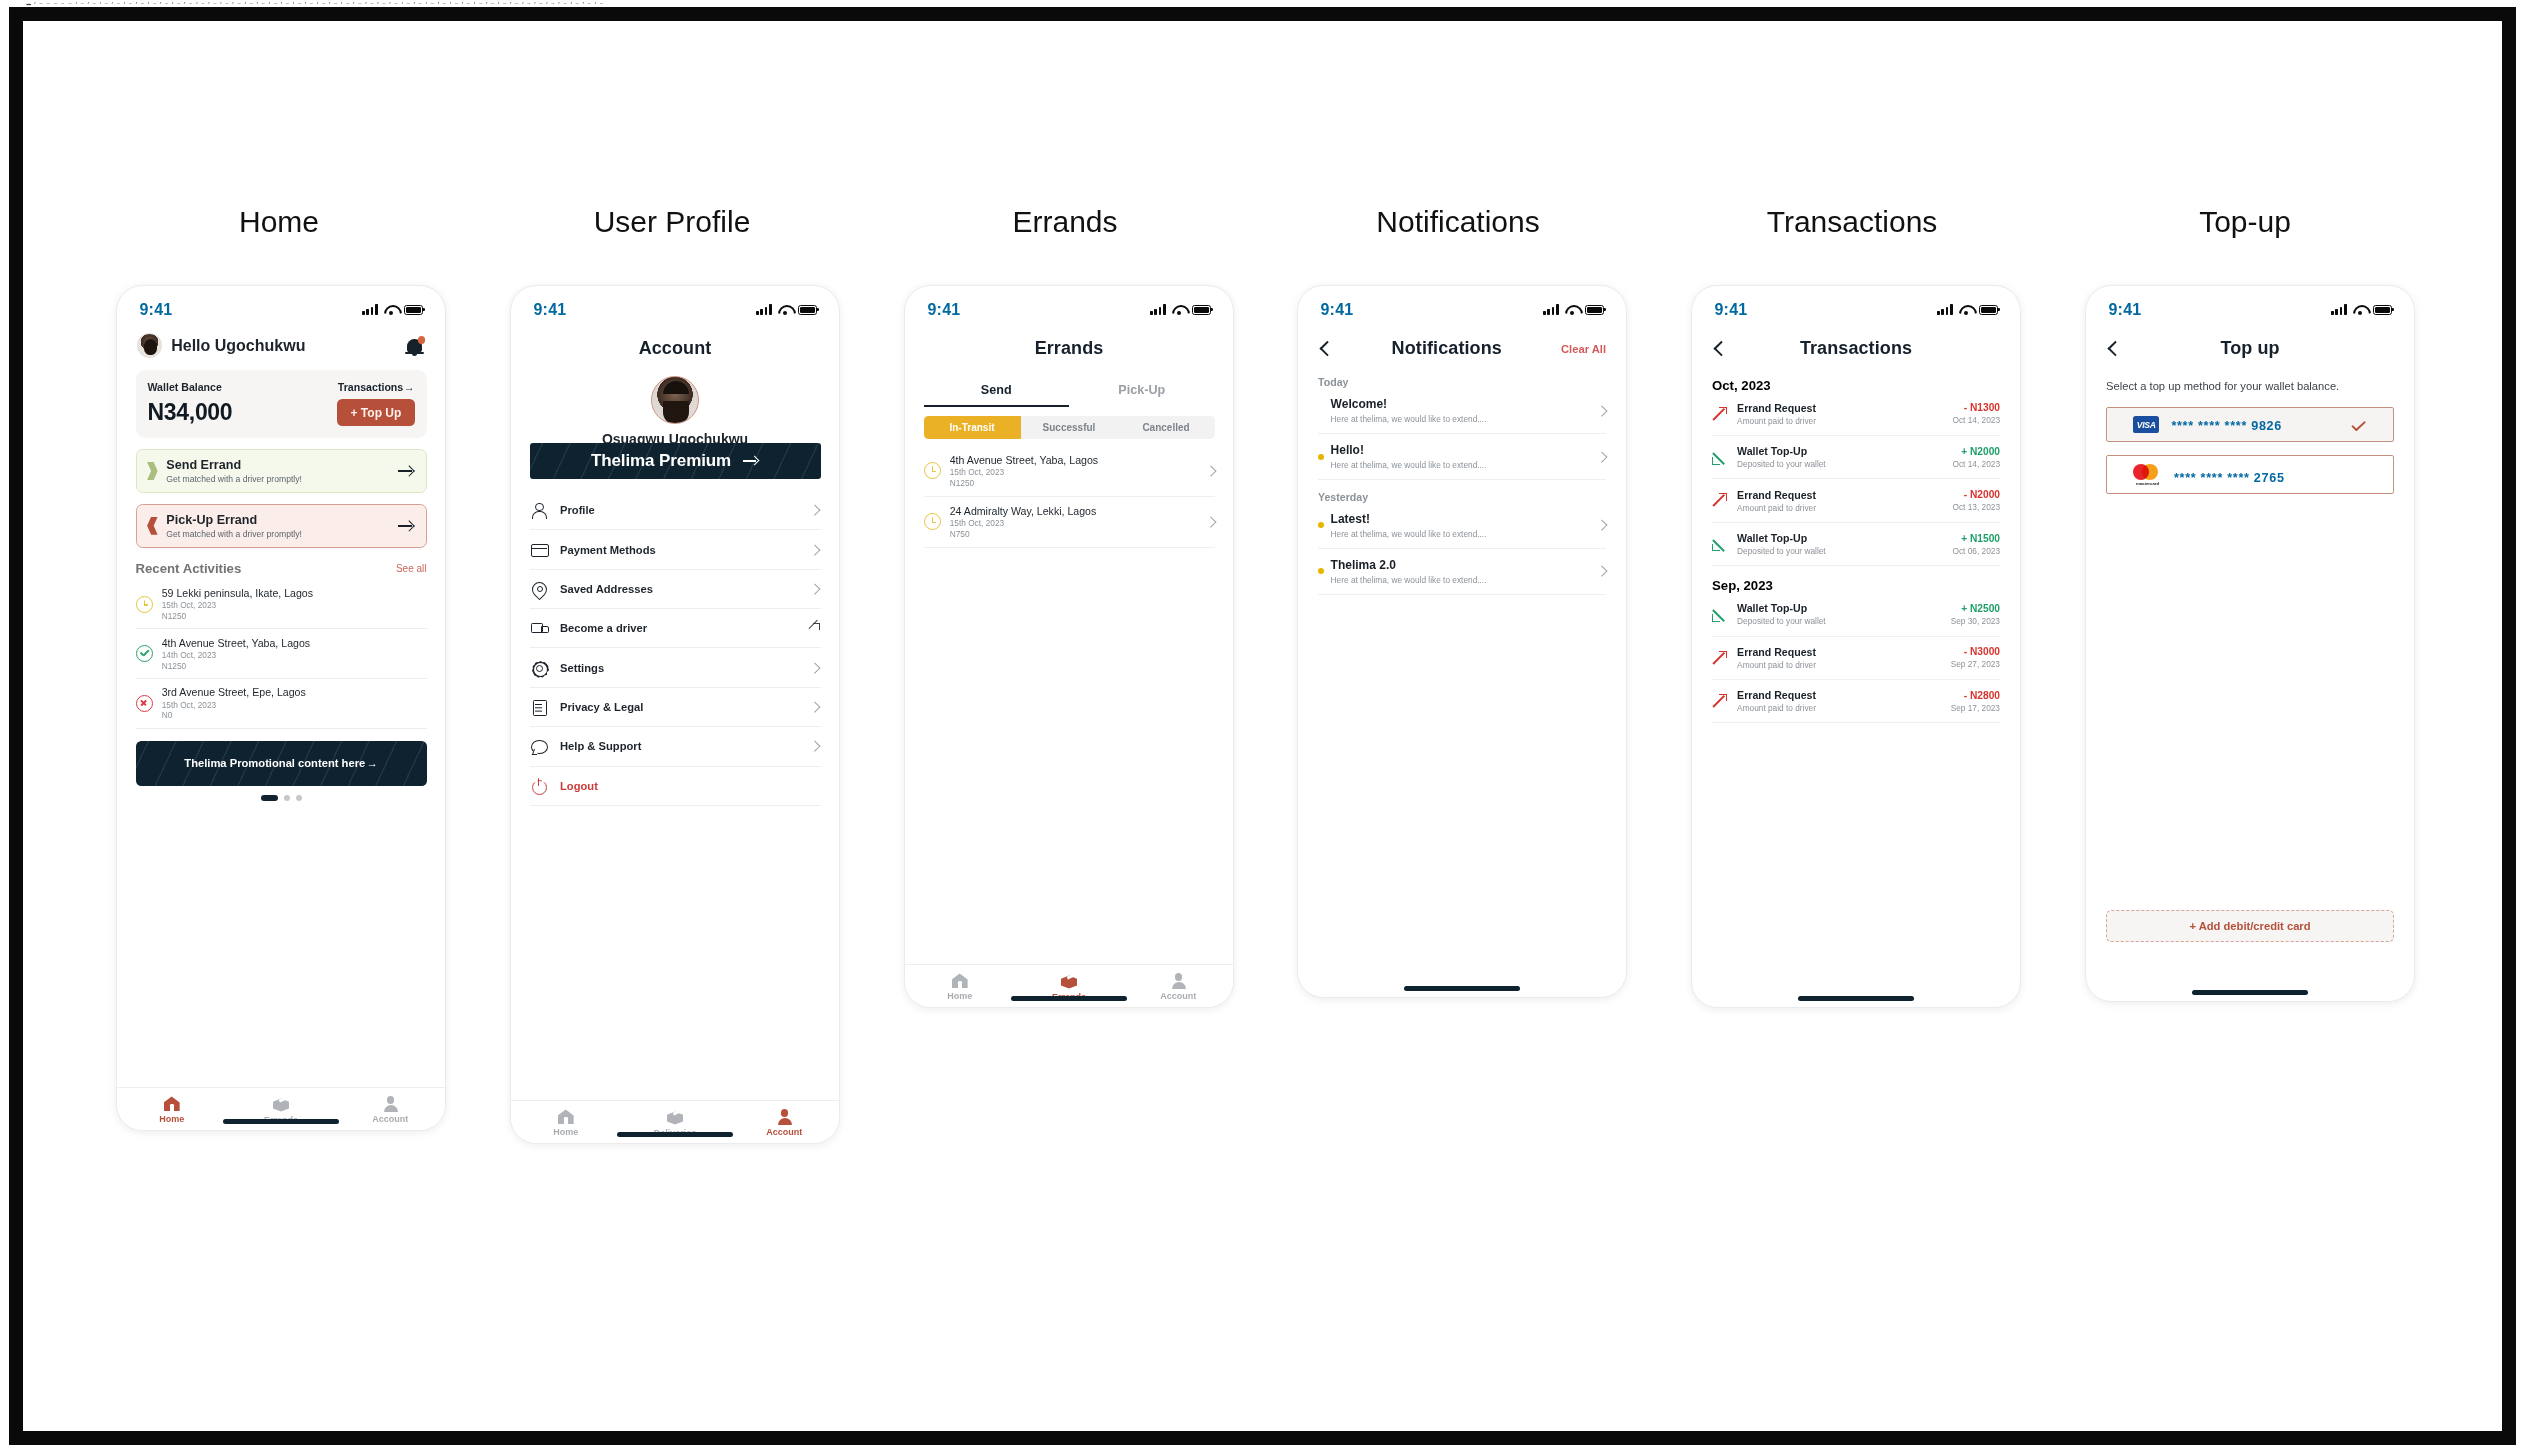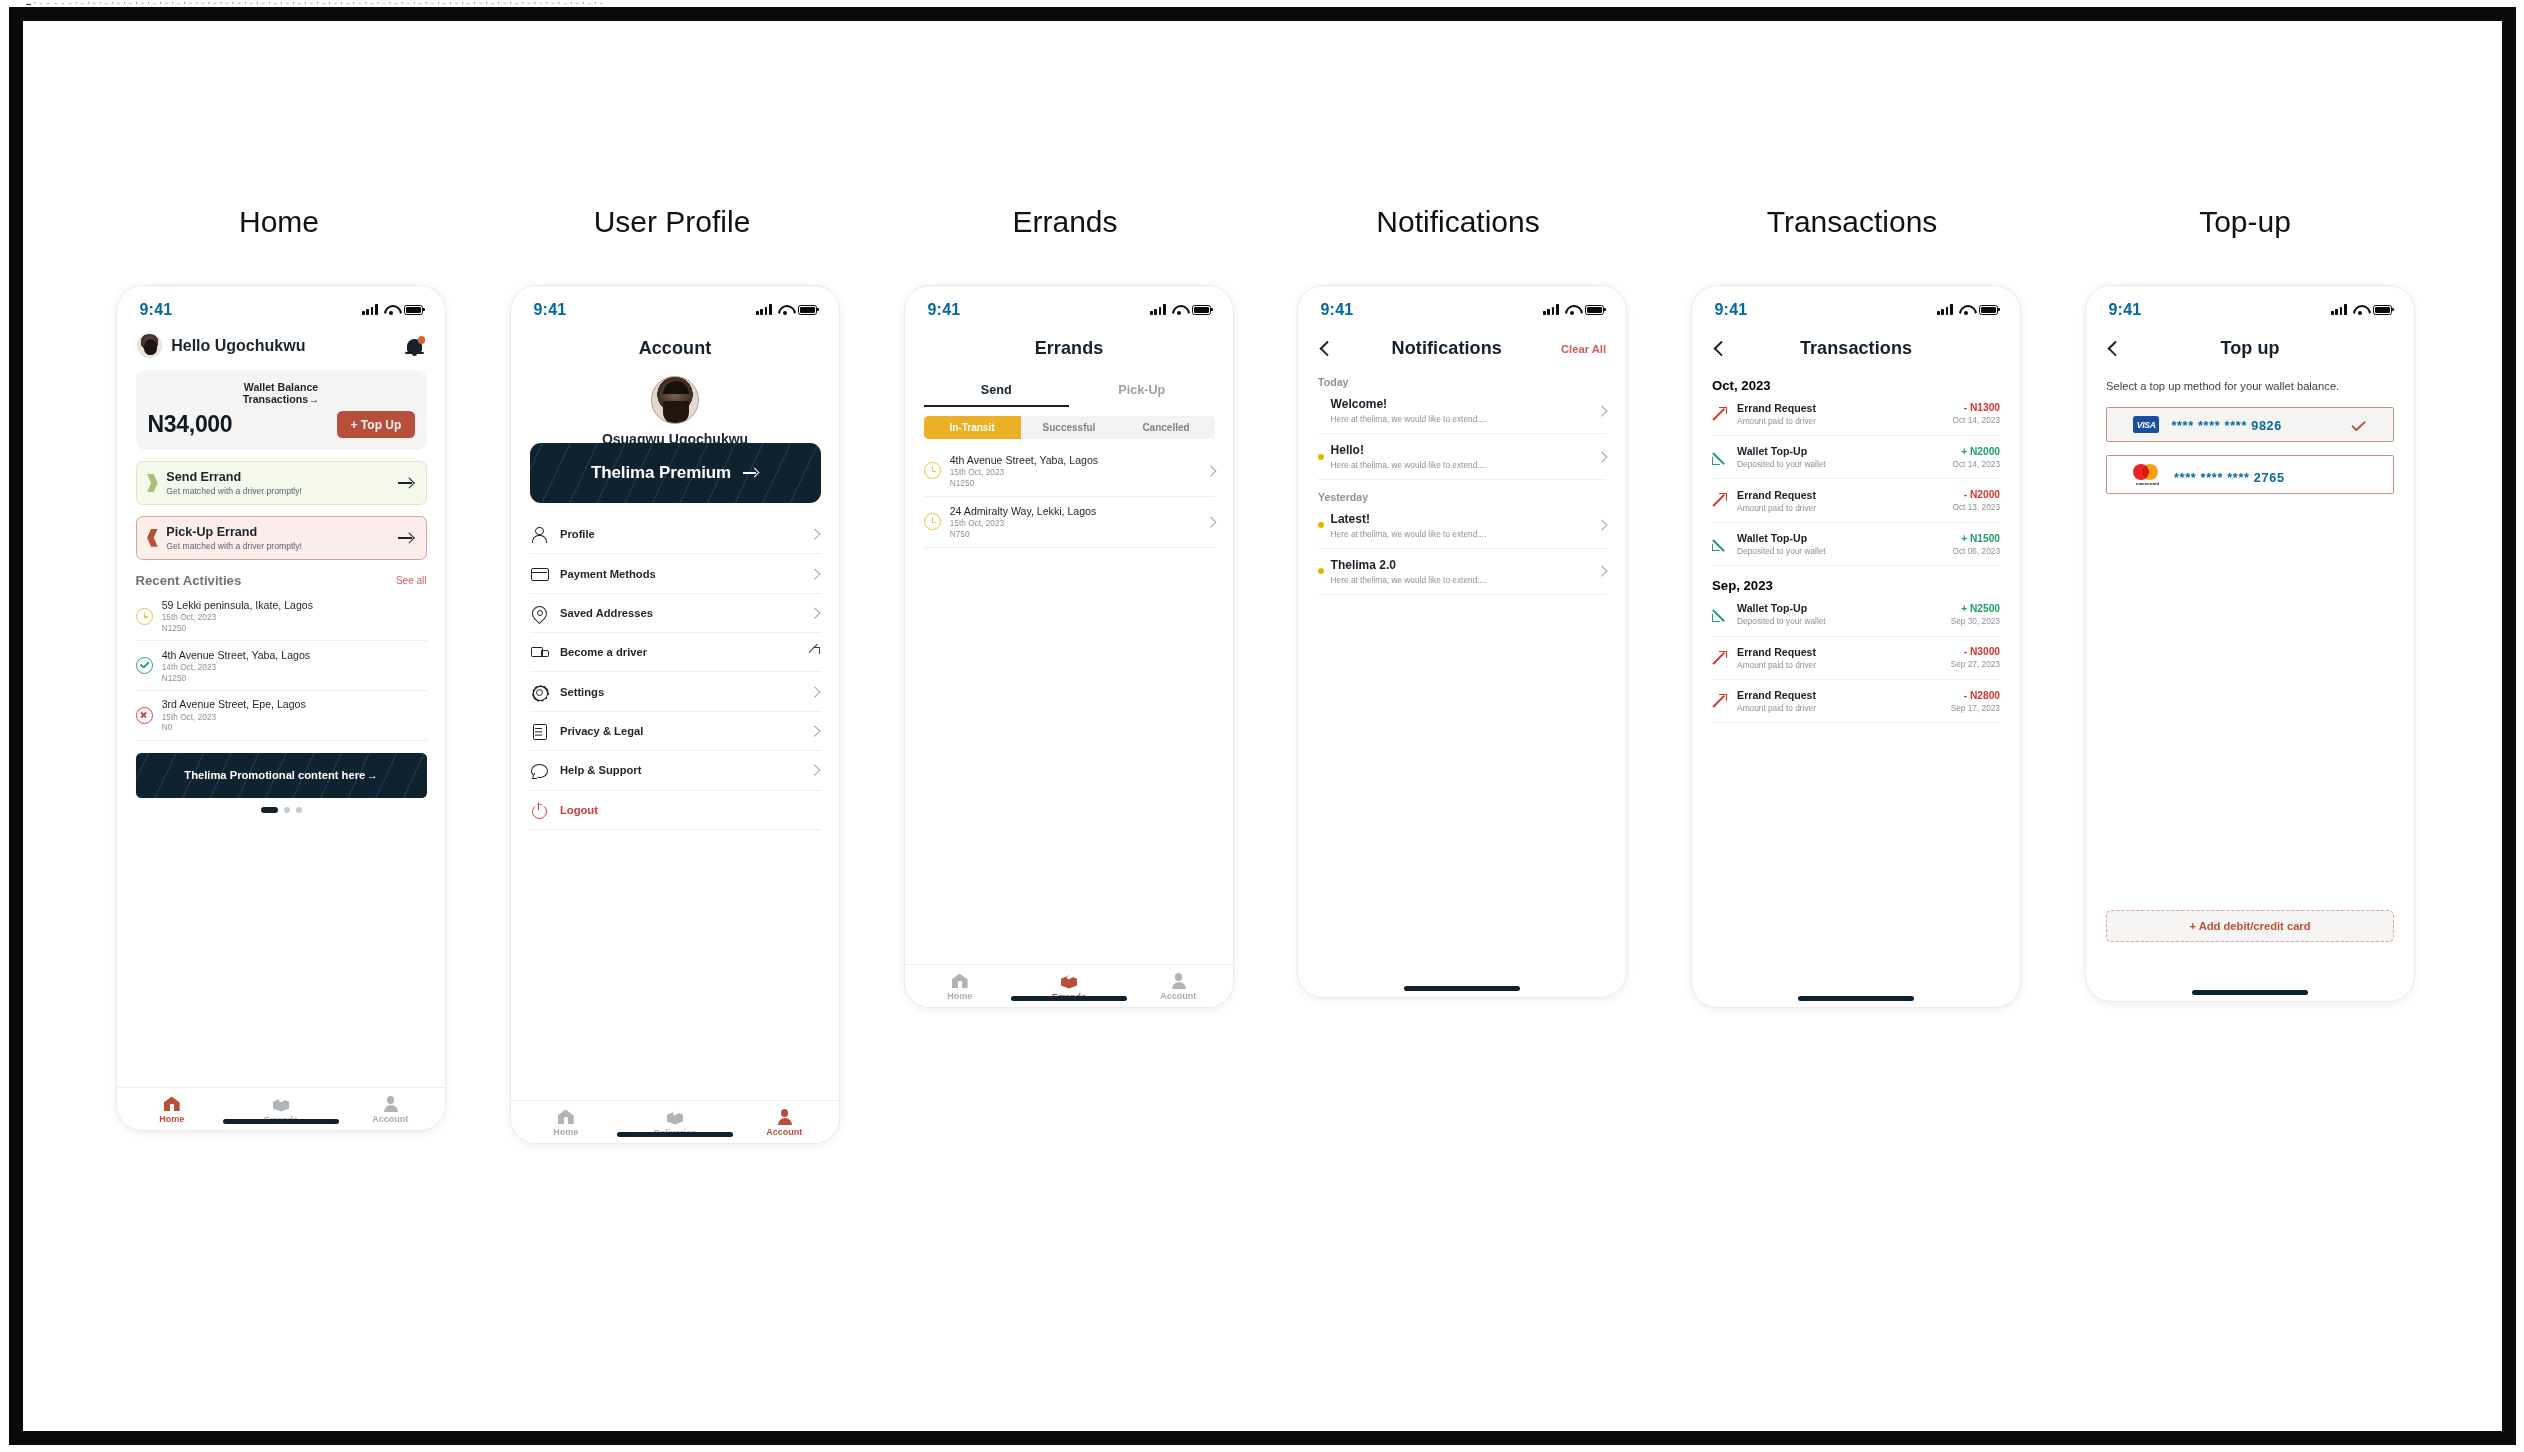--- a/index.html
+++ b/index.html
@@ -114,21 +114,21 @@
     background:#16212b; border-radius: 7.3px 7.3px 2.6px 2.6px;
   }
   .bell::after{content:"";position:absolute;left:-2px;bottom:-2px;width:18.5px;height:2.6px;background:#16212b;border-radius:1.3px;}
   .bell-clap{position:absolute;left:7.3px;top:18px;width:4.6px;height:3.3px;background:#16212b;border-radius:0 0 3.3px 3.3px;}
   .bell-dot{position:absolute;right:0px;top:1.3px;width:7.3px;height:7.3px;border-radius:50%;background:#d4663f;}
 
   .wallet-card {
     margin: 12px 18.5px 0 18.5px; background:#f6f5f4; border-radius: 9.2px;
     padding: 10.6px 12px 12px 12px;
   }
-  .wallet-top { display:flex; align-items:center; justify-content:space-between;flex-direction:column; }
+  .wallet-top { display:flex; justify-content:space-between; }
   .wallet-label { font-size: 10.6px; font-weight:700; color:#1d242b;}
   .wallet-trans { font-size: 10.6px; font-weight:700; color:#16212b; display:flex; align-items:center; gap:0.7px;}
   .wallet-bottom { display:flex; align-items:flex-end; justify-content:space-between; margin-top: 6.6px;}
   .wallet-amount { font-size: 23px; font-weight:800; color:#111a22; letter-spacing:-0.3px;}
   .topup-btn {
     background:#b6503a; color:#fdf0ec; font-size:12px; font-weight:600;
     padding: 6.6px 13.2px; border-radius:5.3px; border:none; cursor:pointer;
   }
 
   .action-card {
@@ -211,21 +211,21 @@
   
   .acct-avatar {
     width: 48px;height:48px;border-radius:50%;margin: 10.6px auto 0 auto;
     border: 1.3px solid #cf9283; overflow:hidden; position:relative;
     background: radial-gradient(circle at 50% 38%, #7c6252 0%, #3c2a20 48%, #dcd7d2 49%, #e8e3de 100%);
   }
   .acct-avatar::before{content:"";position:absolute;left:10.6px;top:3.3px;width:26.4px;height:13.2px;background:#17110e;border-radius:13.2px 13.2px 0 0;}
   .acct-avatar::after{content:"";position:absolute;left:10.6px;top:24px;width:26.4px;height:24px;background:#211510;border-radius:0 0 13.2px 13.2px;}
   .acct-name { text-align:center; font-size:14px; font-weight:700; color:#1d242b; margin-top: 6.6px; line-height:1.15; padding: 0 46px;}
   .premium {
-    margin: -4px 18.5px 0 18.5px; height: 60px; border-radius: 11px; background:#0f2230;
+    margin: -4px 18.5px 0 18.5px; height: 36px; border-radius: 3px; background:#0f2230;
     display:flex; align-items:center; justify-content:center; gap: 12px; position:relative; overflow:hidden;
   }
   .premium::before{
     content:""; position:absolute; inset:0; opacity:.22;
     background: repeating-linear-gradient(115deg, transparent 0 10.6px, #5c7b8c 10.6px 12px, transparent 12px 25px);
   }
   .premium-txt { position:relative; z-index:2; color:#fff; font-size:17px; font-weight:800; letter-spacing:-0.1px;}
   .premium-arrow { position:relative; z-index:2; width:16px;height:10.6px;}
   .premium-arrow::before{content:"";position:absolute;left:0;top:4.6px;width:13.2px;height:1.3px;background:#fff;}
   .premium-arrow::after{content:"";position:absolute;right:1.3px;top:1.7px;width:6px;height:6px;border-top:1.3px solid #fff;border-right:1.3px solid #fff;transform:rotate(45deg);}

